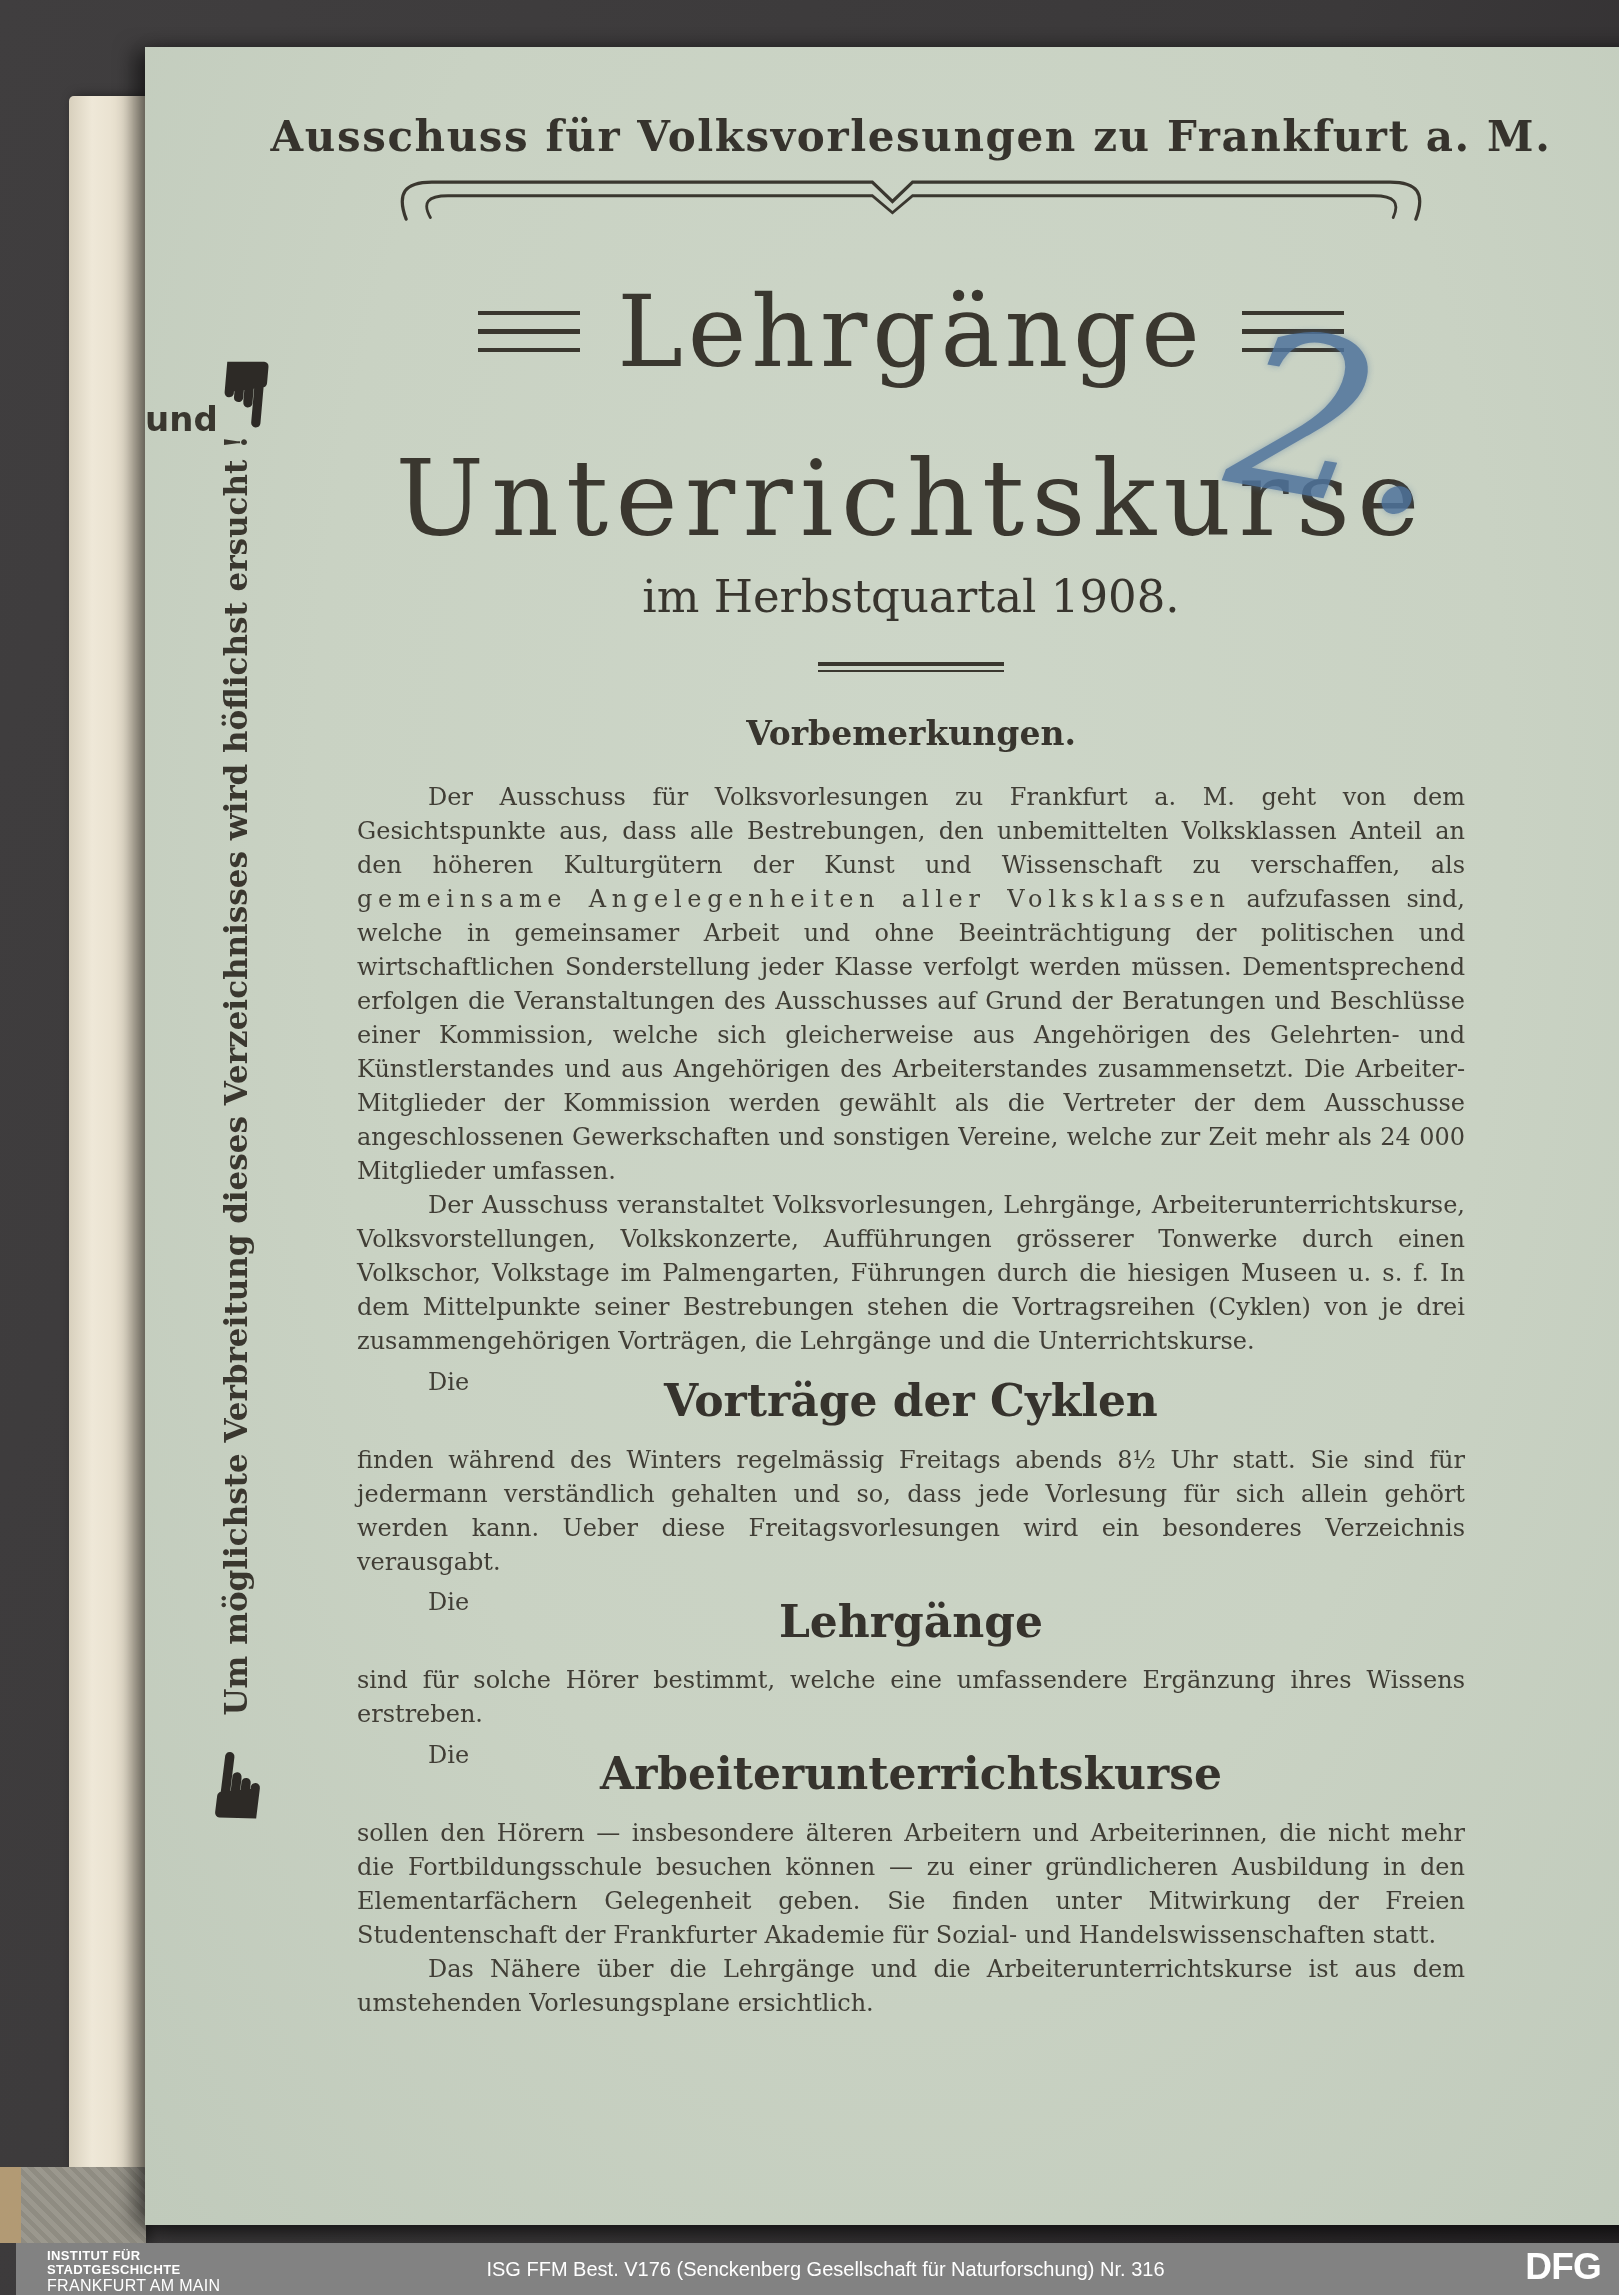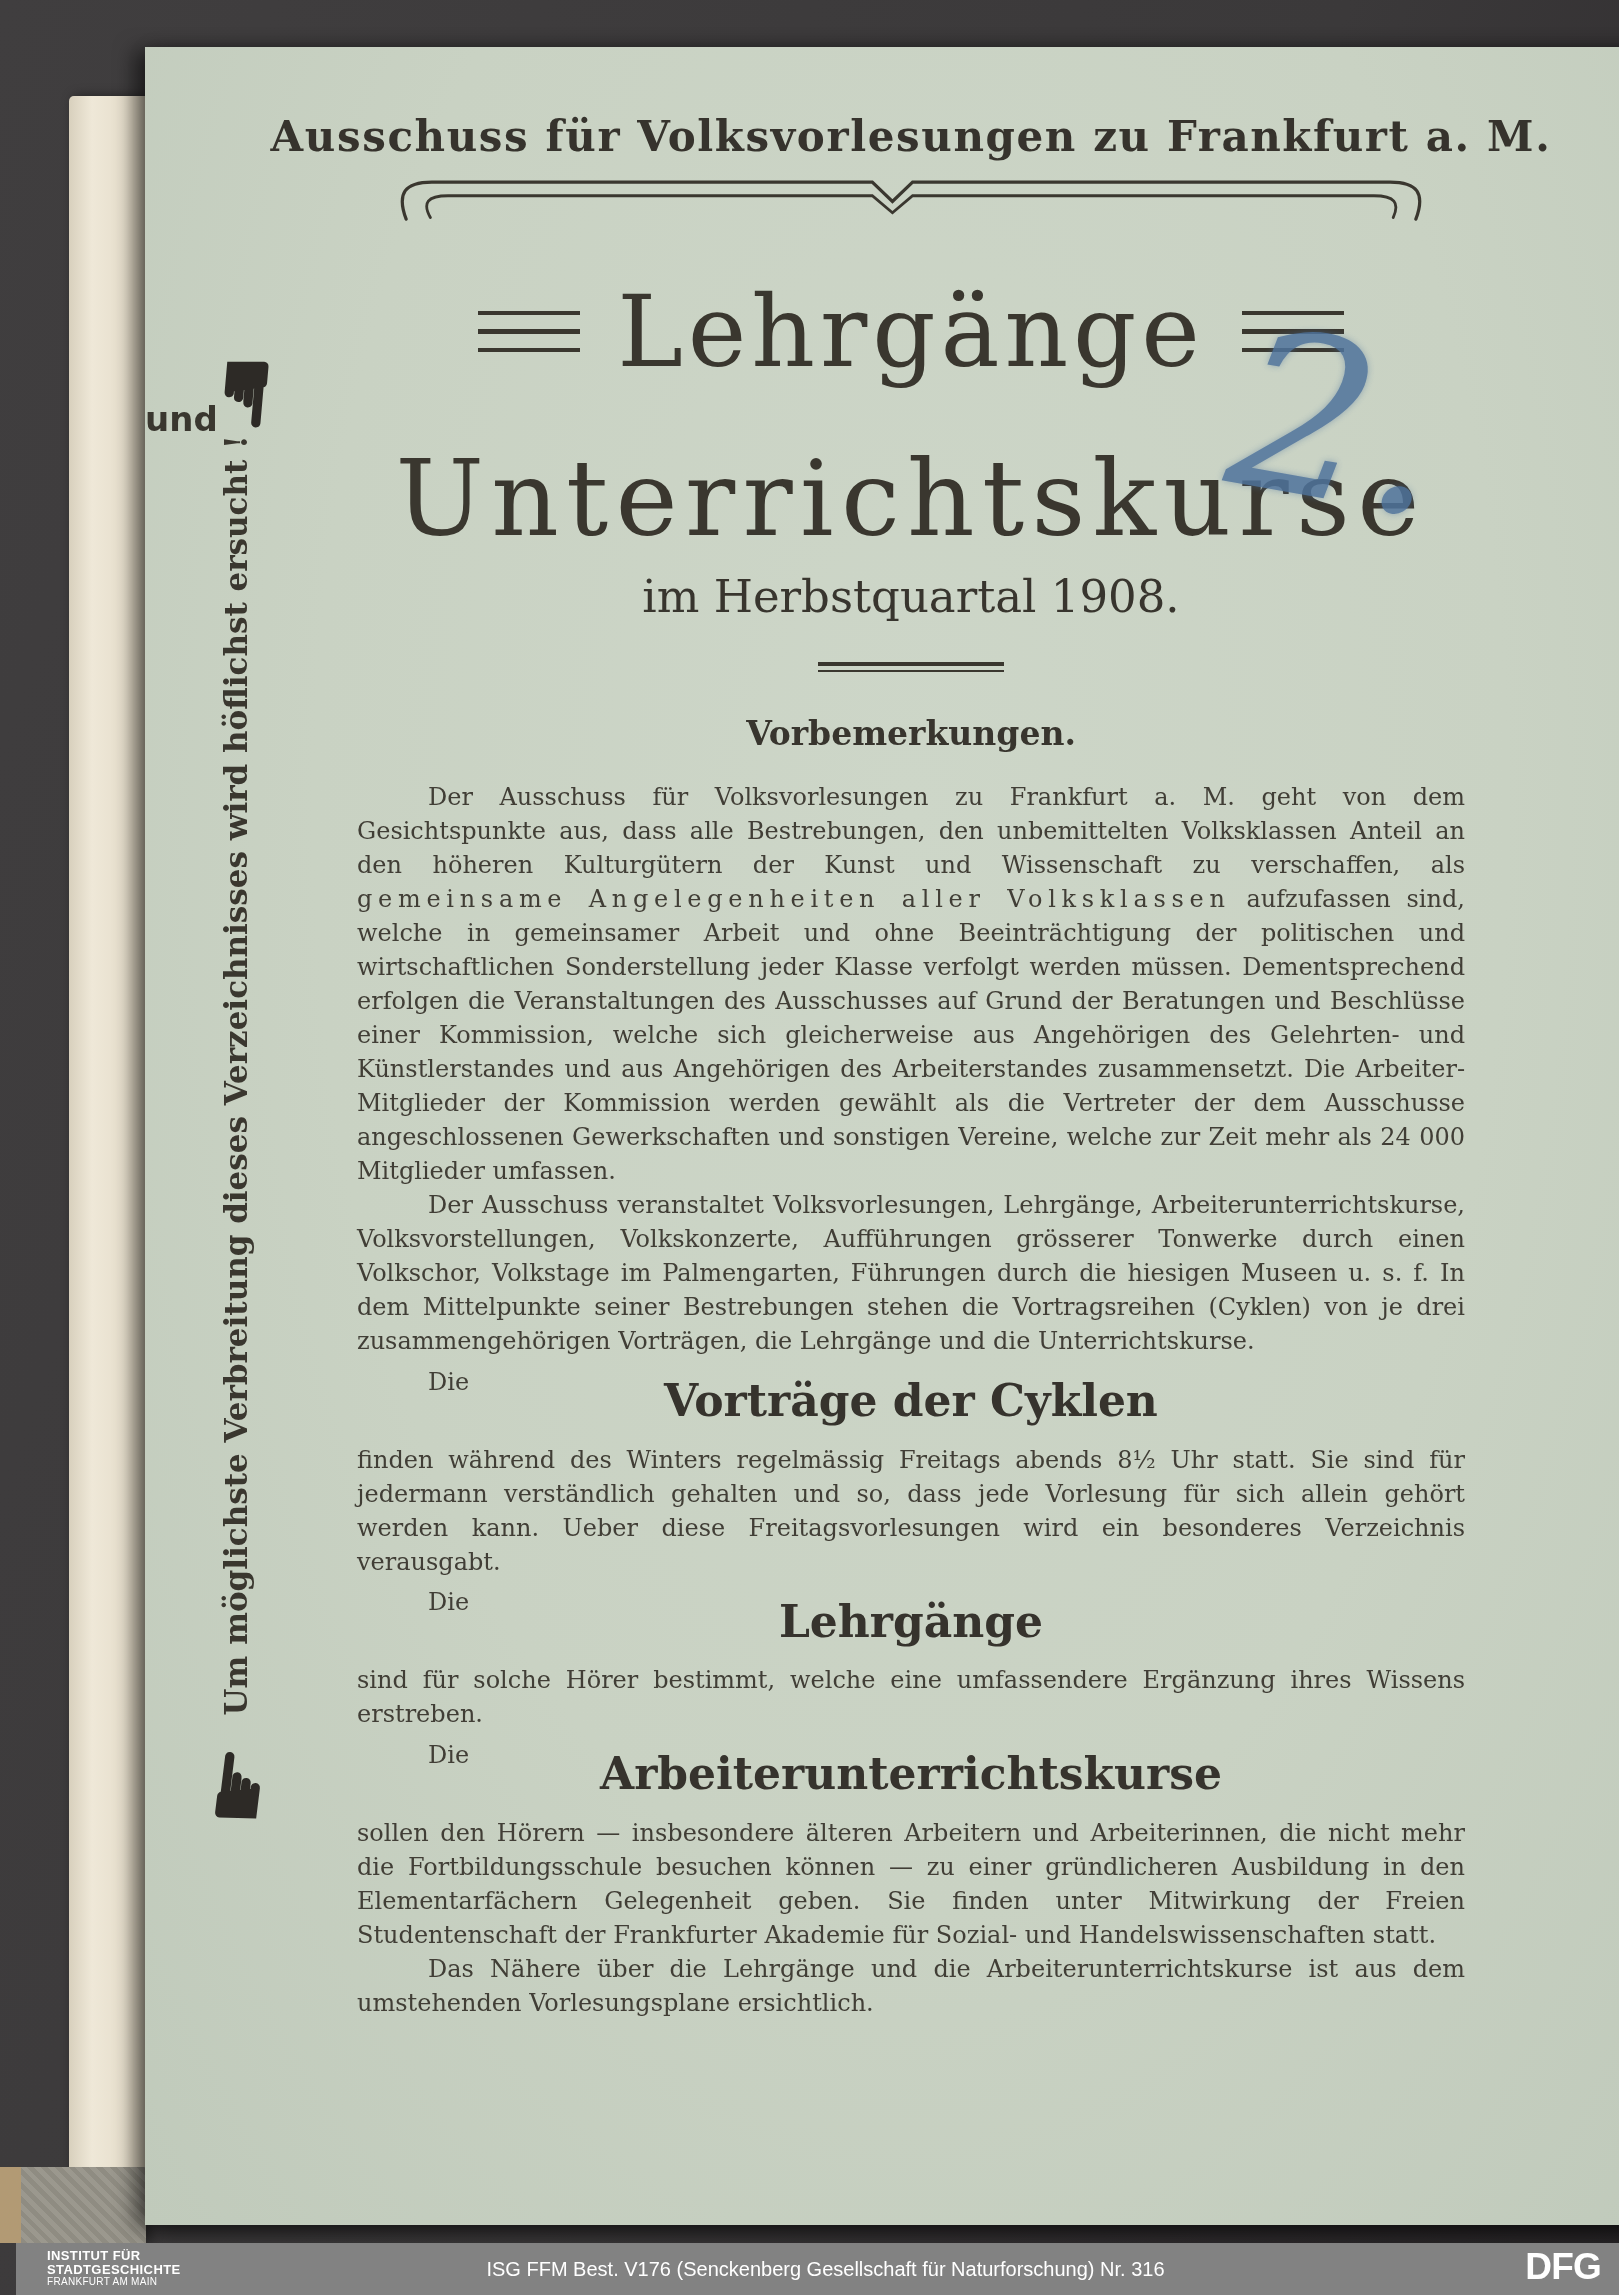--- a/index.html
+++ b/index.html
@@ -72,21 +72,21 @@
     color:#4f739c;transform:rotate(10deg);opacity:.85;
     text-shadow:0 0 7.3px rgba(79,115,156,.55);
   }
   
   .footer-bar{
     position:absolute;left:16px;top:2243px;width:1619px;height:53px;background:#828282;
     display:flex;align-items:center;font-family:"Liberation Sans",sans-serif;color:#fff;
   }
   .institute{position:absolute;left:31px;top:5.7px;line-height:1.08;}
   .institute .l1,.institute .l2{font-size:13px;font-weight:bold;letter-spacing:0.4px;}
-  .institute .l3{font-size:10px;font-weight:normal;letter-spacing:0.3px;}
+  .institute .l3{font-size:16px;font-weight:normal;letter-spacing:0.3px;}
   .citation{position:absolute;left:50%;transform:translateX(-50%);font-size:20px;white-space:nowrap;}
   .dfg-logo{position:absolute;right:34px;top:3.2px;font-size:37px;font-weight:800;letter-spacing:-0.8px;font-style:normal;}
 </style>
 </head>
 <body>
 
 <div class="stage">
 
   <div class="page-edge"></div>
   <div class="binding-cloth"></div>

